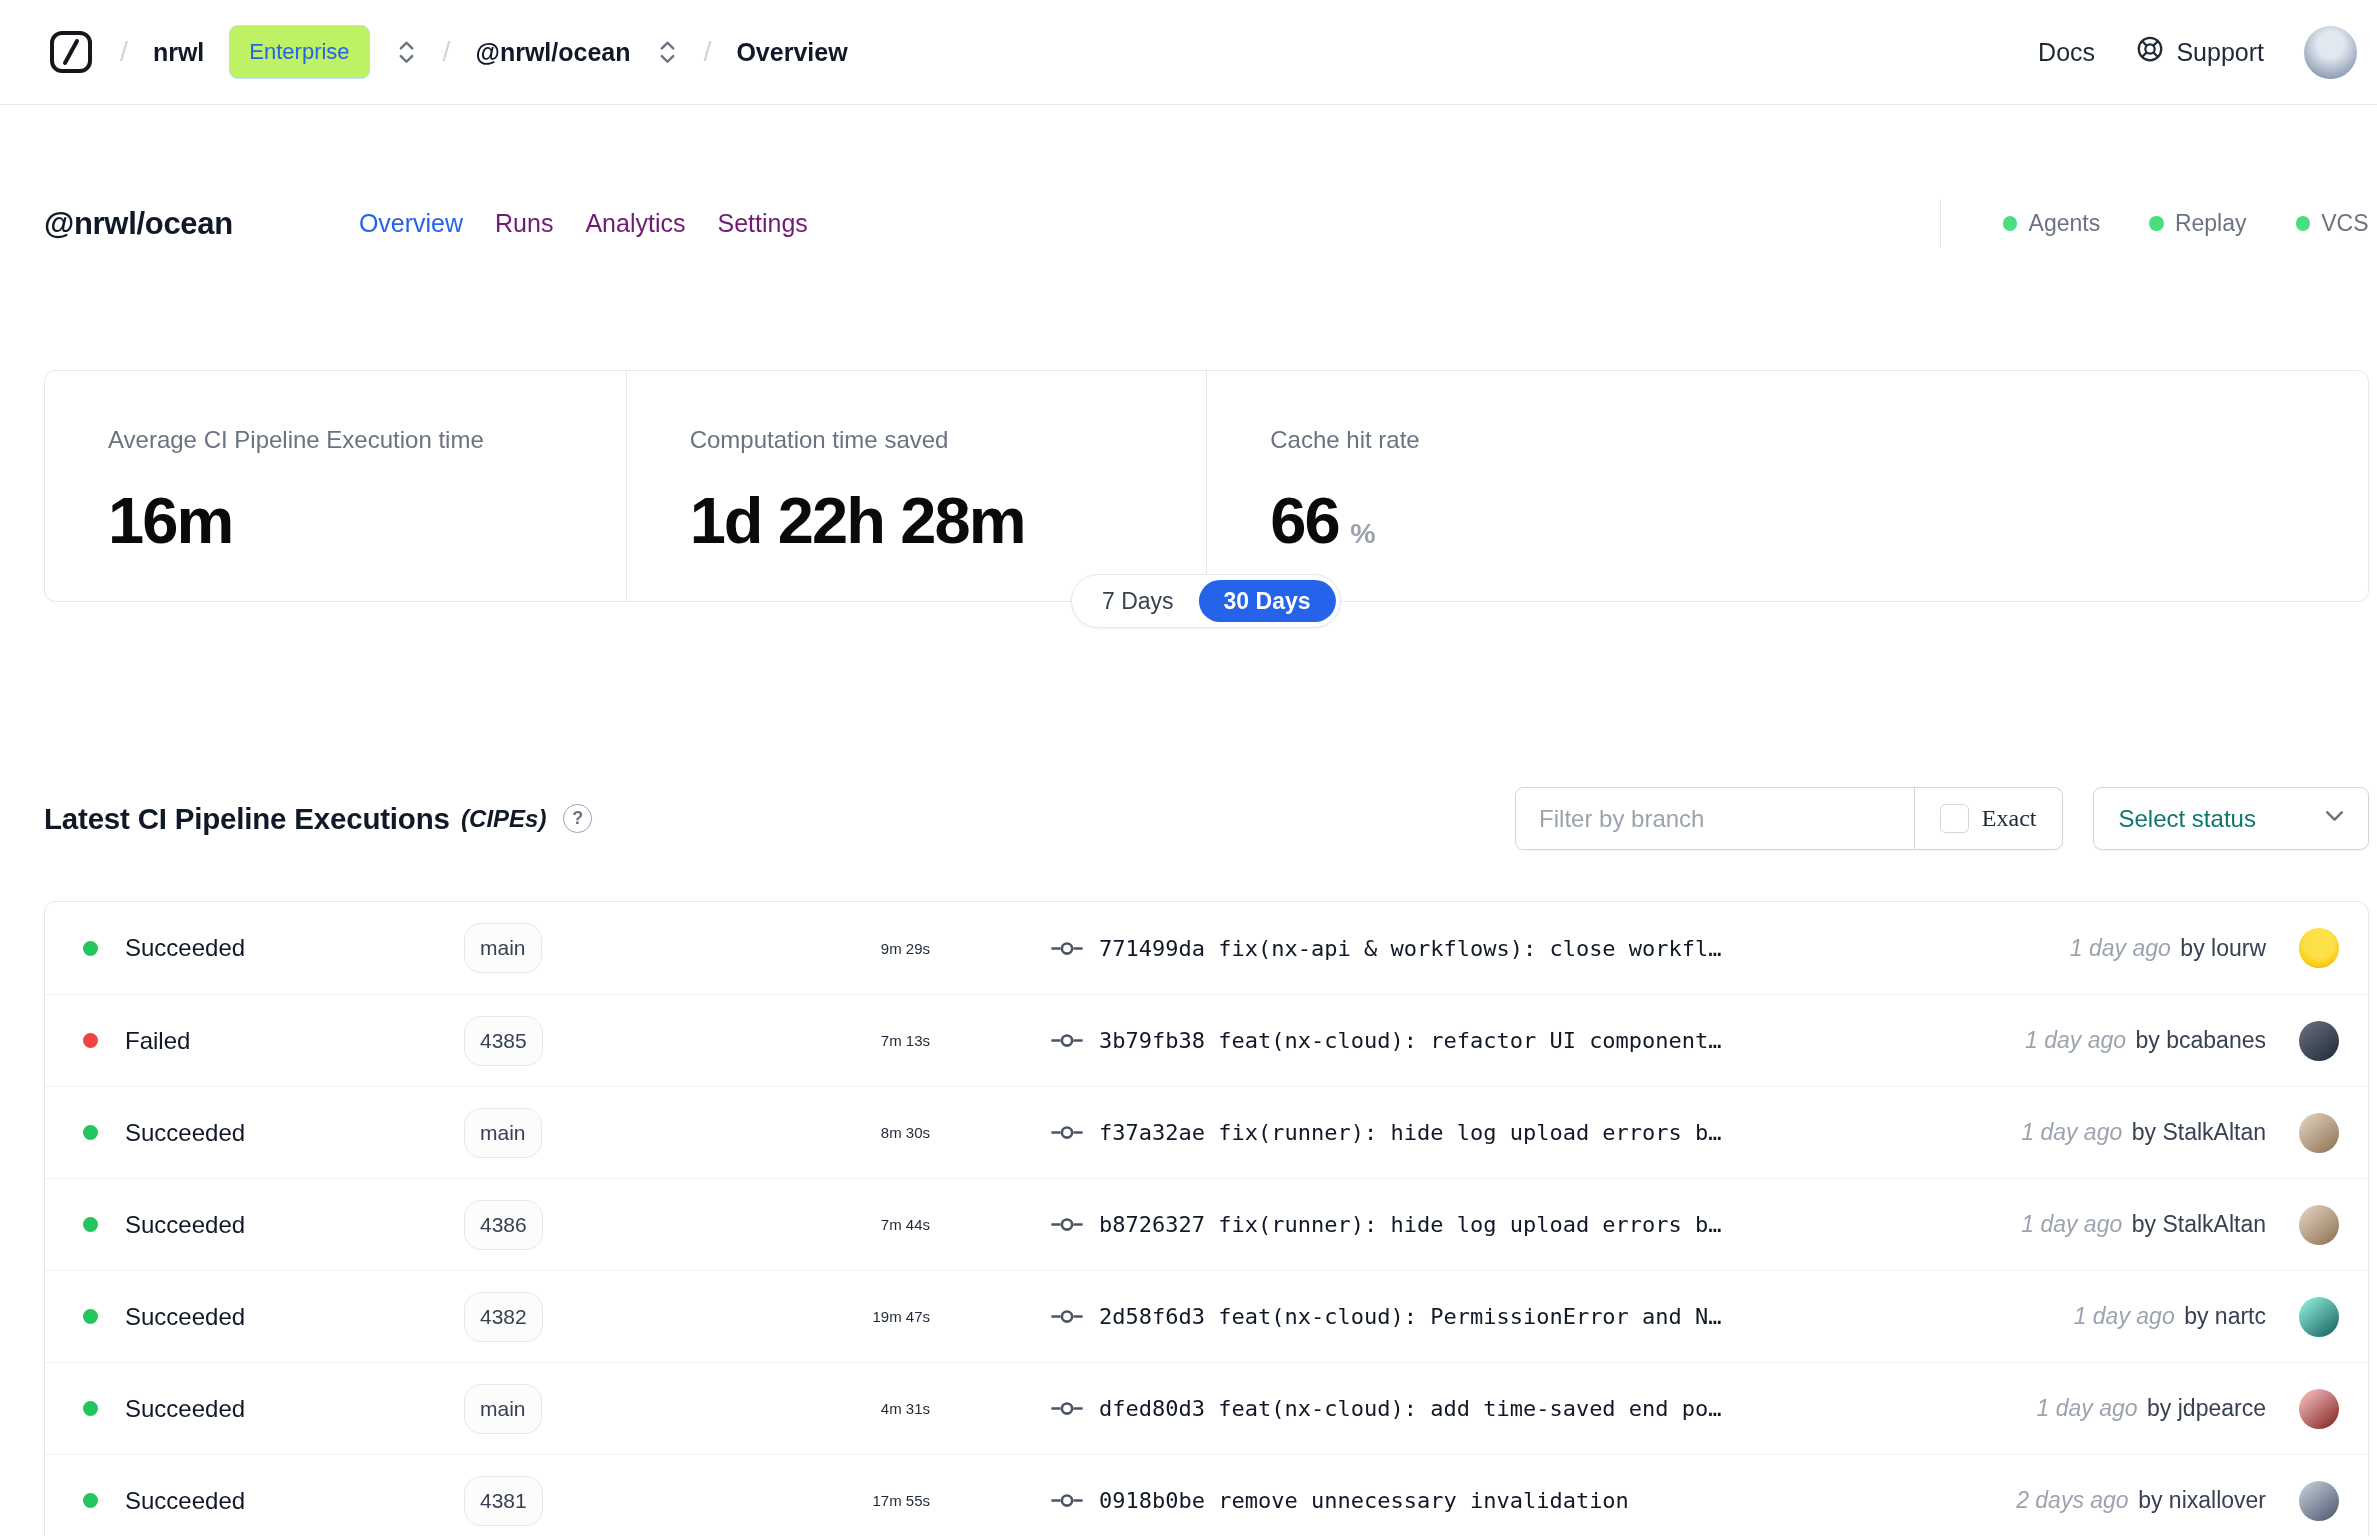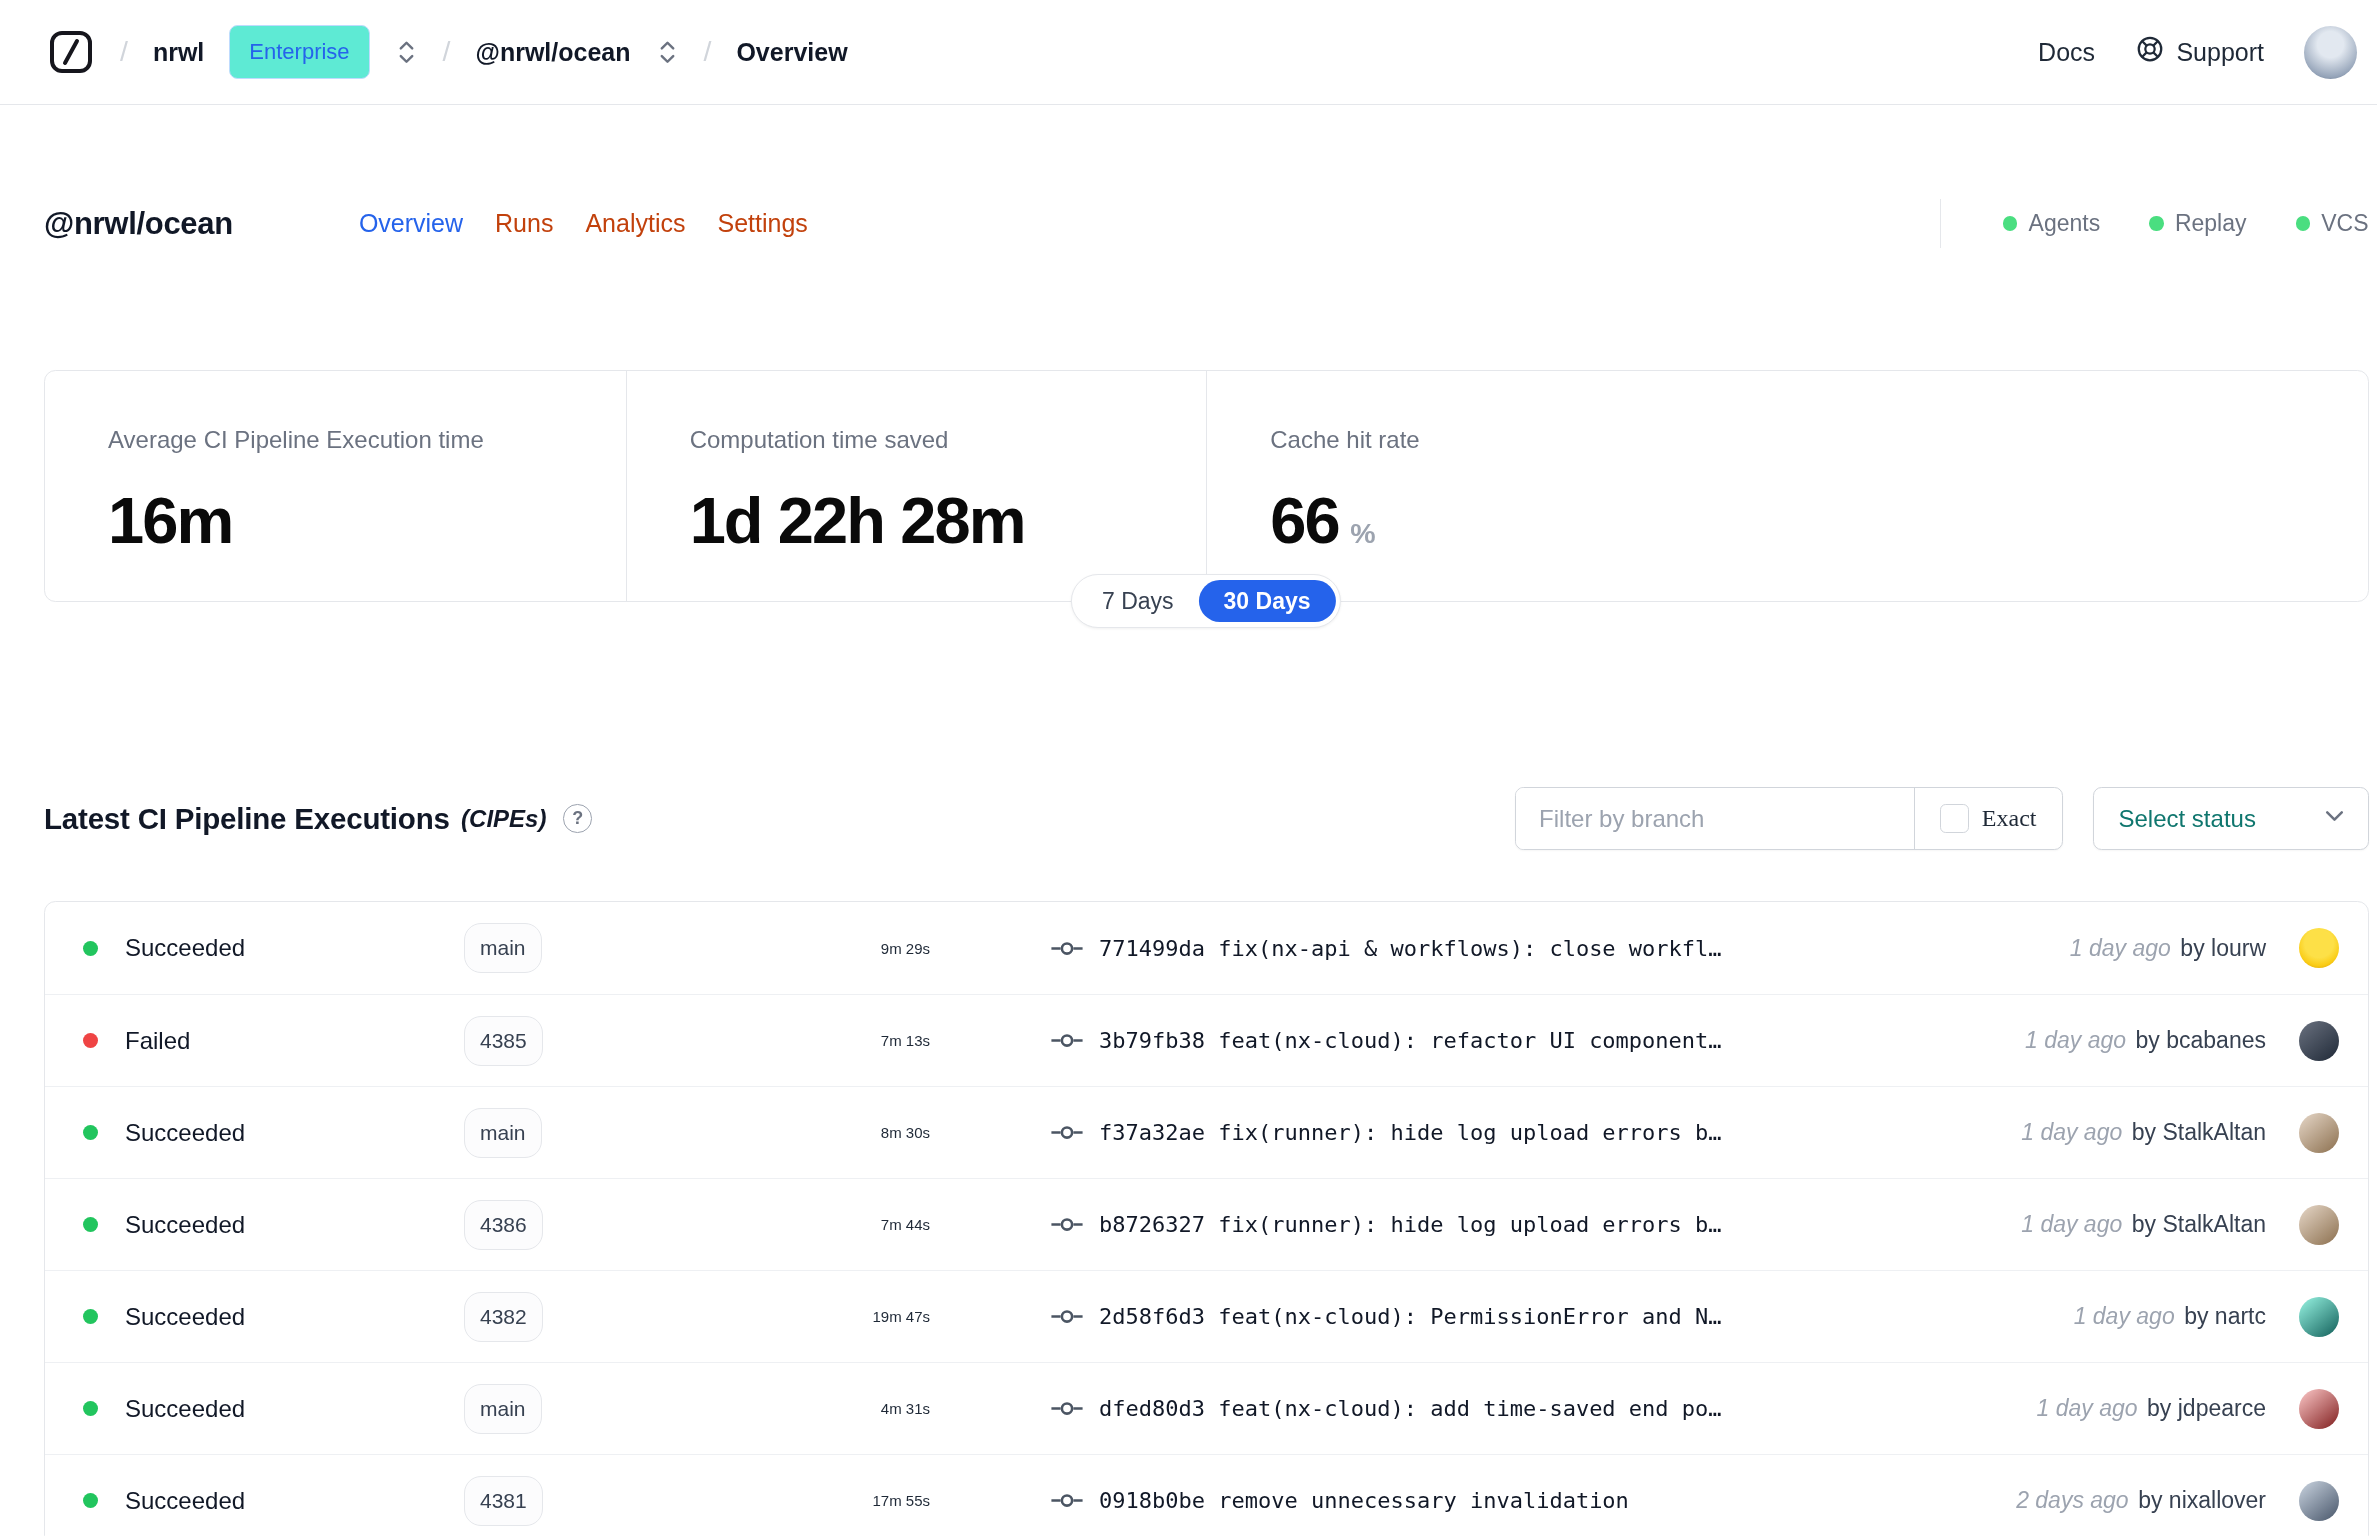--- a/index.html
+++ b/index.html
@@ -8,37 +8,37 @@
   button { font:inherit; background:none; border:none; cursor:pointer; color:inherit; }
   #app { position:relative; width:2378px; height:1537px; }
 
   
   .navbar { height:105px; display:flex; align-items:center; padding:0 21px 0 46px;
     border-bottom:1px solid #e5e7eb; }
   .crumbs { display:flex; align-items:center; gap:25px; }
   .logo { width:49px; height:49px; display:flex; align-items:center; justify-content:center; }
   .slash { color:#d1d5db; font-size:28.5px; font-weight:300; transform:translateY(-1px); }
   .crumb-org { font-size:25px; font-weight:700; }
-  .plan-badge { font-size:22px; font-weight:500; color:#2563eb; background:#5eead4;
+  .plan-badge { font-size:22px; font-weight:500; color:#2563eb; background:#bef264;
     border:1px solid #bfdbfe; border-radius:8.6px; padding:13px 19px; }
   .updown { display:flex; align-items:center; }
   .crumb-ws { font-size:25px; font-weight:700; }
   .crumb-page { font-size:25px; font-weight:700; }
   .nav-right { margin-left:auto; display:flex; align-items:center; gap:40px; }
   .nav-link { font-size:25px; font-weight:500; color:#1f2937; }
   .support { display:flex; align-items:center; gap:11.4px; font-size:25px; font-weight:500; color:#1f2937; }
   .nav-avatar { width:53px; height:53px; border-radius:50%;
     background:radial-gradient(circle at 50% 35%, #e2e8f0 30%, #94a3b8 75%, #475569); }
 
   
   .main { padding:0 9.5px 0 44px; }
   .ws-header { margin-top:86px; height:65px; display:flex; align-items:center; }
   .ws-title { font-size:31px; font-weight:700; letter-spacing:-0.3px; }
   .tabs { display:flex; align-items:center; gap:32px; margin-left:126px; }
-  .tab { font-size:25px; font-weight:500; color:#c2410c; }
+  .tab { font-size:25px; font-weight:500; color:#701a75; }
   .tab.active { color:#2563eb; }
   .indicators { margin-left:auto; display:flex; align-items:center; gap:49px; }
   .v-divider { width:1px; height:49px; background:#e5e7eb; margin-right:13.3px; }
   .indicator { display:flex; align-items:center; gap:11.4px; }
   .ind-dot { width:14.3px; height:14.3px; border-radius:50%; background:#4ade80; }
   .ind-label { font-size:23px; color:#6b7280; }
 
   
   .stats-wrap { position:relative; margin-top:114px; }
   .stats { display:grid; grid-template-columns:repeat(4,1fr); border:1px solid #e5e7eb;

